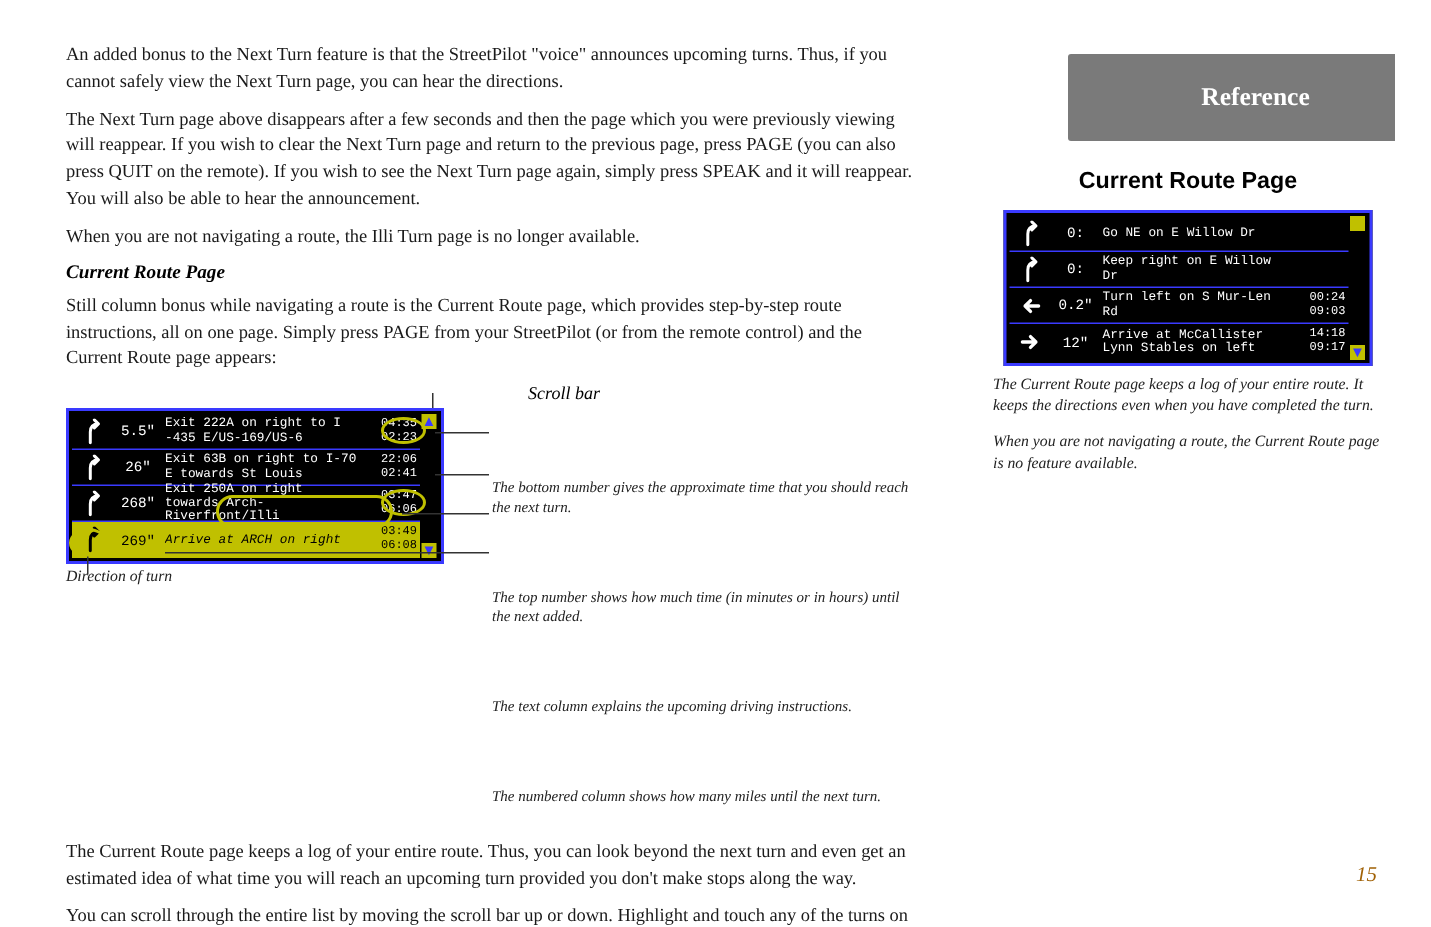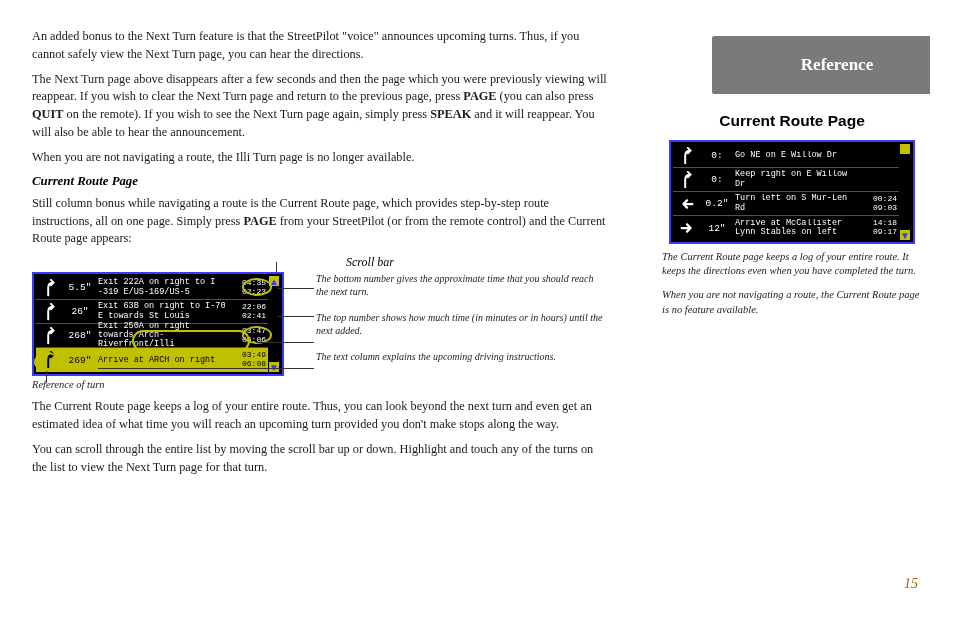--- a/index.html
+++ b/index.html
@@ -1,37 +1,37 @@
 <!DOCTYPE html>
 <html><head>
   <meta charset="utf-8">
   <style>
     * { box-sizing: border-box; margin: 0; padding: 0; }
     body { width: 954px; height: 618px; font-family: Georgia, "Times New Roman", serif; position: relative; background: #fff; }
     .page { display: flex; width: 100%; height: 100%; }
-    .left-col { width: 630px; padding: 28px 22px 0 32px; }
+    .left-col { width: 630px; padding: 28px 22px 0 44px; }
     .right-col { flex: 1; padding: 0 24px 0 24px; position: relative; }
     .left-col p { font-size: 12.3px; line-height: 1.45; color: #1a1a1a; margin-bottom: 7px; }
-    .left-col .bold { font-weight: bold; }
+    .left-col .bold { font-weight: normal; }
     .subhead { font-style: italic; font-weight: bold; font-size: 12.8px; margin: 4px 0 6px; font-family: Georgia, serif; }
     .scrollbar-label { font-style: italic; font-size: 12px; text-align: center; margin-left: 100px; margin-top: 6px; margin-bottom: 2px; }
     .figure-wrap { display: flex; align-items: flex-start; }
     .gps-row { display: flex; align-items: center; background: #000; border-bottom: 1px solid #3a3aff; height: 24px; position: relative; }
     .gps-row:last-child { border-bottom: none; }
     .turn-icon { width: 28px; height: 22px; display: flex; align-items: center; justify-content: center; color: #fff; font-size: 16px; }
     .dist { width: 32px; color: #fff; font-family: "Courier New", monospace; font-size: 9.5px; text-align: center; }
     .instr { flex: 1; color: #fff; font-family: "Courier New", monospace; font-size: 8.5px; line-height: 1.1; padding: 0 2px; overflow: hidden; }
     .times { width: 36px; color: #fff; font-family: "Courier New", monospace; font-size: 8px; line-height: 1.1; text-align: right; padding-right: 2px; }
     .gps-scroll { width: 12px; background: #000; display: flex; flex-direction: column; justify-content: space-between; align-items: center; }
     .scroll-arrow { color: #3a3aff; font-size: 10px; background: #c0c000; width: 10px; height: 10px; display: flex; align-items: center; justify-content: center; }
     .gps-box-outer { display: flex; border: 2px solid #3a3aff; background: #000; padding: 2px; }
     .gps-rows-inner { flex: 1; }
     .right-gps .gps-rows-inner { width: 226px; }
     .callouts { margin-left: 32px; font-style: italic; font-size: 10px; line-height: 1.3; color: #222; }
-    .callouts .co { margin-bottom: 13px; }
+    .callouts .co { margin-bottom: 13px; margin-top: 47px; }
     .line { position: absolute; border-top: 0.5px solid #333; height: 0; }
     .dot-label { font-style: italic; font-size: 10.5px; margin-top: 3px; color: #222; }
     .ref-band { background: #7a7a7a; width: 218px; margin-left: auto; height: 58px; display: flex; align-items: center; justify-content: center; color: #fff; font-family: "Georgia", serif; font-weight: bold; font-size: 17px; margin-top: 36px; border-top-left-radius: 2px; border-bottom-left-radius: 2px; padding-left: 32px; }
     .right-title { font-family: Helvetica, Arial, sans-serif; font-weight: bold; font-size: 15.5px; text-align: center; margin-top: 18px; margin-bottom: 10px; }
     .right-gps-wrap { display: flex; justify-content: center; }
     .caption { font-style: italic; font-size: 10.5px; line-height: 1.35; color: #222; margin-top: 6px; padding: 0 8px; }
     .caption + .caption { margin-top: 10px; }
     .page-num { position: absolute; bottom: 26px; right: 36px; font-style: italic; font-size: 14px; color: #a16207; margin-left: 32px; }
     .circle { position: absolute; border: 2px solid #c0c000; border-radius: 50%; pointer-events: none; }
     .arrow-svg { width: 18px; height: 18px; }
@@ -59,21 +59,21 @@
         <div>
           <div class="gps-box-outer" style="width:252px;">
             <div class="gps-rows-inner" id="left-gps-rows">
                 <div class="gps-row">
                   <div class="turn-icon">
                     <svg class="arrow-svg" viewBox="0 0 20 20">
                       <path d="M8 18 V10 Q8 4 14 4 M14 4 L11 1 M14 4 L11 7" stroke="#fff" stroke-width="2.2" fill="none" stroke-linecap="round" stroke-linejoin="round"></path>
                     </svg>
                   </div>
                   <div class="dist">5.5"</div>
-                  <div class="instr">Exit 222A on right to I -319 E/US-169/US-5</div>
+                  <div class="instr">Exit 222A on right to I -435 E/US-169/US-6</div>
                   <div class="times">04:35<br>02:23</div>
                 </div>
                 <div class="gps-row">
                   <div class="turn-icon">
                     <svg class="arrow-svg" viewBox="0 0 20 20">
                       <path d="M8 18 V10 Q8 4 14 4 M14 4 L11 1 M14 4 L11 7" stroke="#fff" stroke-width="2.2" fill="none" stroke-linecap="round" stroke-linejoin="round"></path>
                     </svg>
                   </div>
                   <div class="dist">26"</div>
                   <div class="instr">Exit 63B on right to I-70 E towards St Louis</div>
@@ -89,35 +89,36 @@
                   <div class="instr">Exit 250A on right towards Arch-Riverfront/Illi</div>
                   <div class="times">03:47<br>06:06</div>
                 </div>
                 <div class="gps-row" style="background: rgb(192, 192, 0); color: rgb(0, 0, 0);">
                   <div class="turn-icon">
                     <svg class="arrow-svg" viewBox="0 0 20 20">
                       <path d="M8 18 V10 Q8 4 14 4 M14 4 L11 1 M14 4 L11 7" stroke="#000" stroke-width="2.2" fill="none" stroke-linecap="round" stroke-linejoin="round"></path>
                     </svg>
                   </div>
                   <div class="dist" style="color: rgb(0, 0, 0);">269"</div>
-                  <div class="instr" style="color: rgb(0, 0, 0);">Arrive at ARCH on right</div>
+                  <div class="instr" style="color: rgb(0, 0, 0); font-style: italic;">Arrive at ARCH on right</div>
                   <div class="times" style="color: rgb(0, 0, 0);">03:49<br>06:08</div>
                 </div>
               </div>
             <div class="gps-scroll">
               <div class="scroll-arrow">▲</div>
               <div class="scroll-arrow">▼</div>
             </div>
           </div>
-          <div class="dot-label">Reference of turn</div>
+          <div class="dot-label">Direction of turn</div>
         </div>
         <div class="callouts">
           <div class="co">The bottom number gives the approximate time that you should reach the next turn.</div>
           <div class="co">The top number shows how much time (in minutes or in hours) until the next added.</div>
           <div class="co">The text column explains the upcoming driving instructions.</div>
+          <div class="co">The numbered column shows how many miles until the next turn.</div>
         </div>
       </div>
 
       <div class="circle" style="left:210px; top:6px; width:30px; height:18px;"></div>
       <div class="circle" style="left:210px; top:54px; width:30px; height:18px;"></div>
       <div class="circle" style="left:100px; top:58px; width:118px; height:22px; border-radius: 12px;"></div>
       <div class="circle" style="left:28px; top:80px; width:38px; height:20px;"></div>
       <div class="circle" style="left:2px; top:80px; width:26px; height:20px;"></div>
 
       <div class="line" style="left:246px; top:16px; width:36px;"></div>

